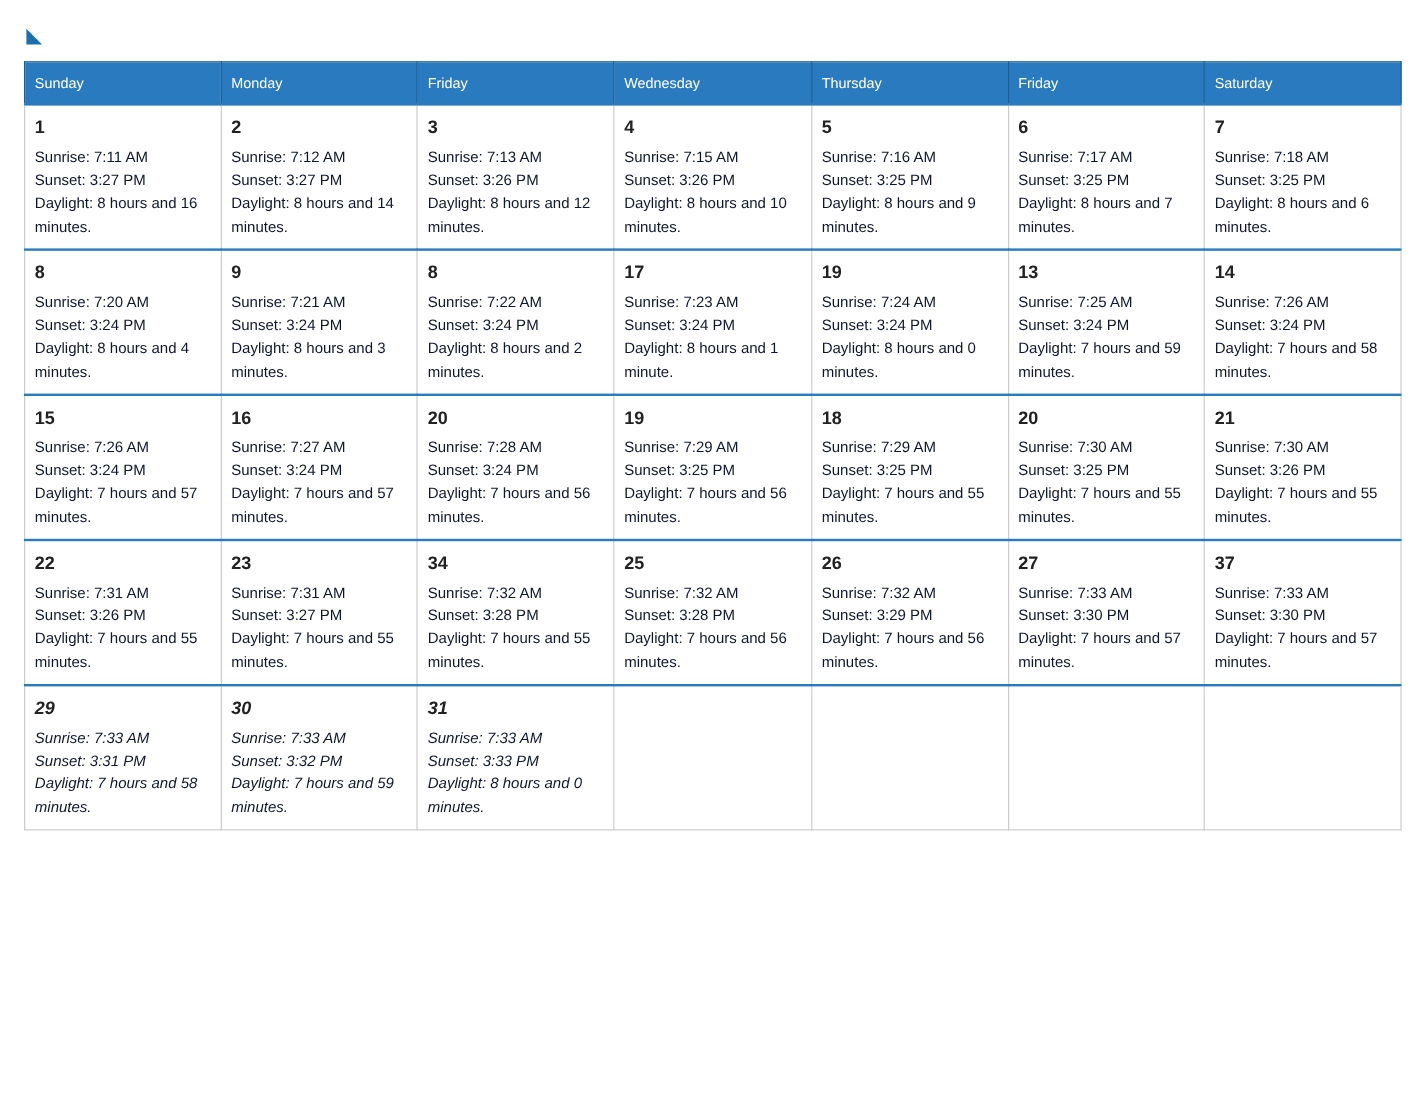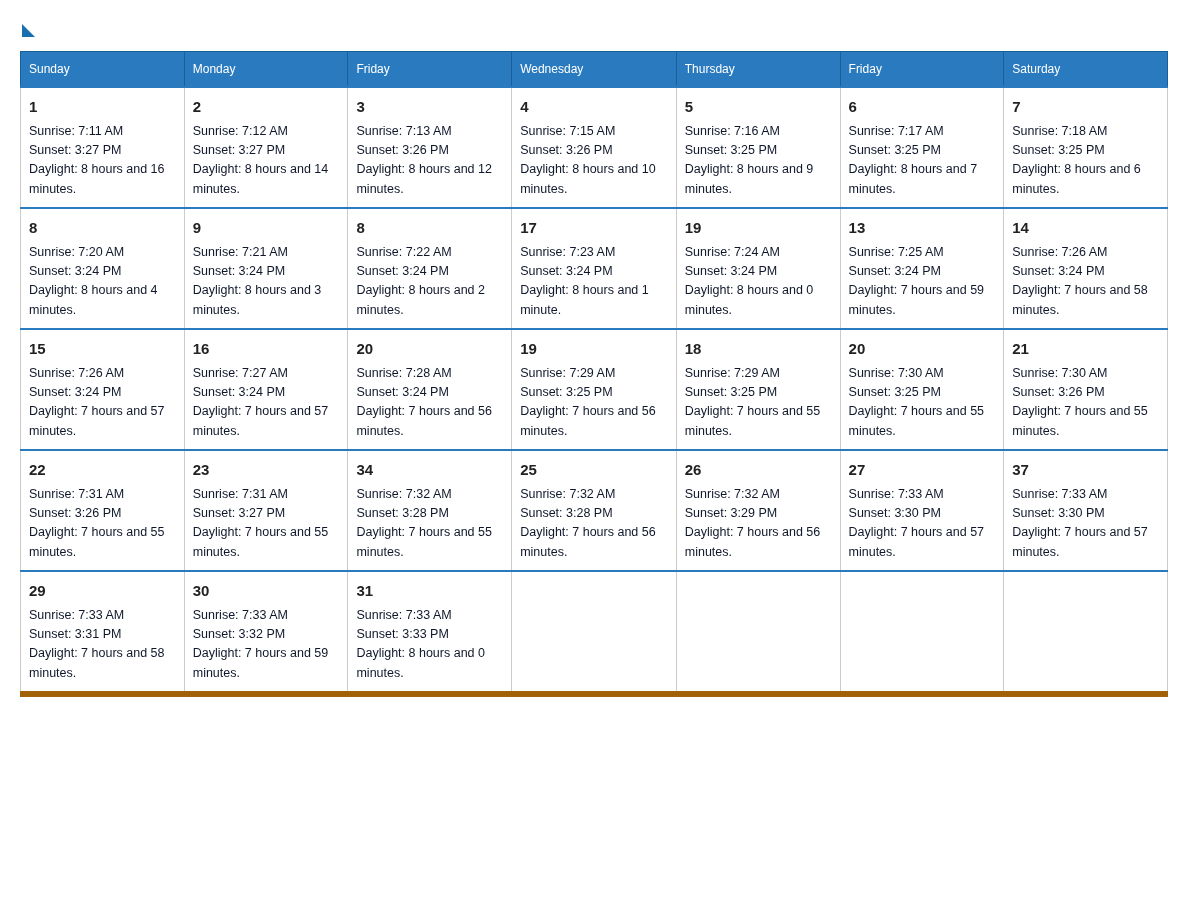--- a/index.html
+++ b/index.html
@@ -68,21 +68,22 @@
     }
     .day-info {
       font-size: 12.5px;
       color: #0f172a;
       line-height: 1.55;
     }
     .calendar tr {
       border-bottom: 2px solid #2a7abf;
     }
     .calendar tbody tr:last-child {
-      border-bottom: 6px solid #a16207;
+      border-bottom: 1px solid #a16207;
+      font-style: italic;
     }
     .empty-cell {
       background: #fff;
     }
     .logo-container {
       display: flex;
       align-items: center;
     }
     .logo-text-group {
       display: flex;

